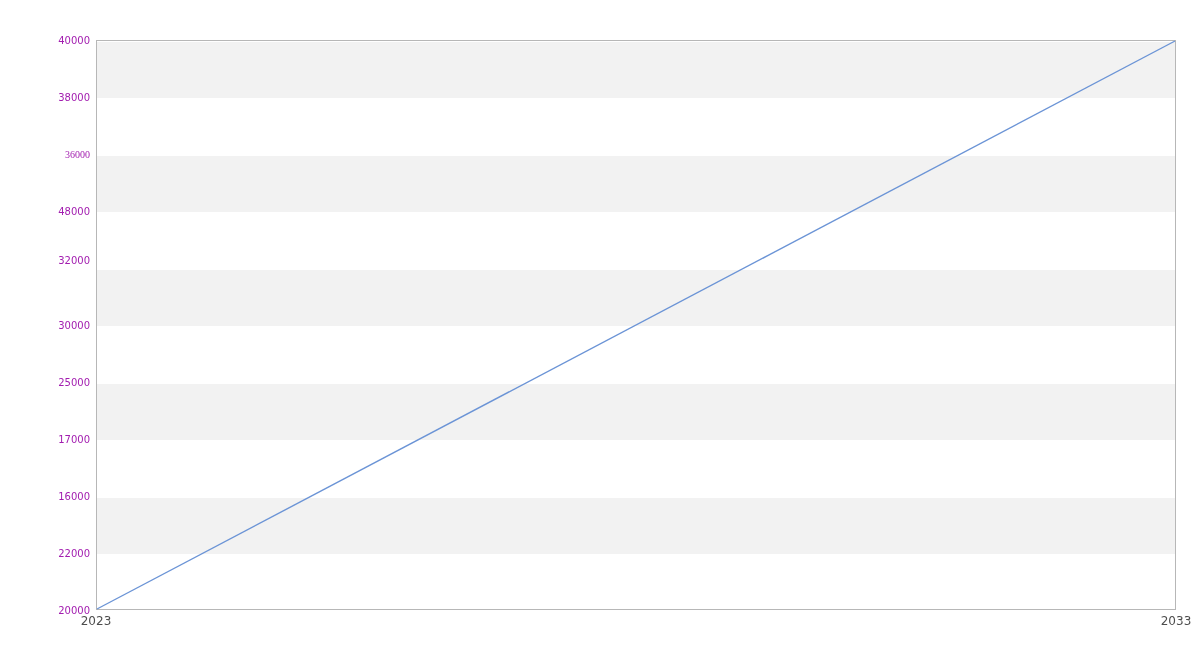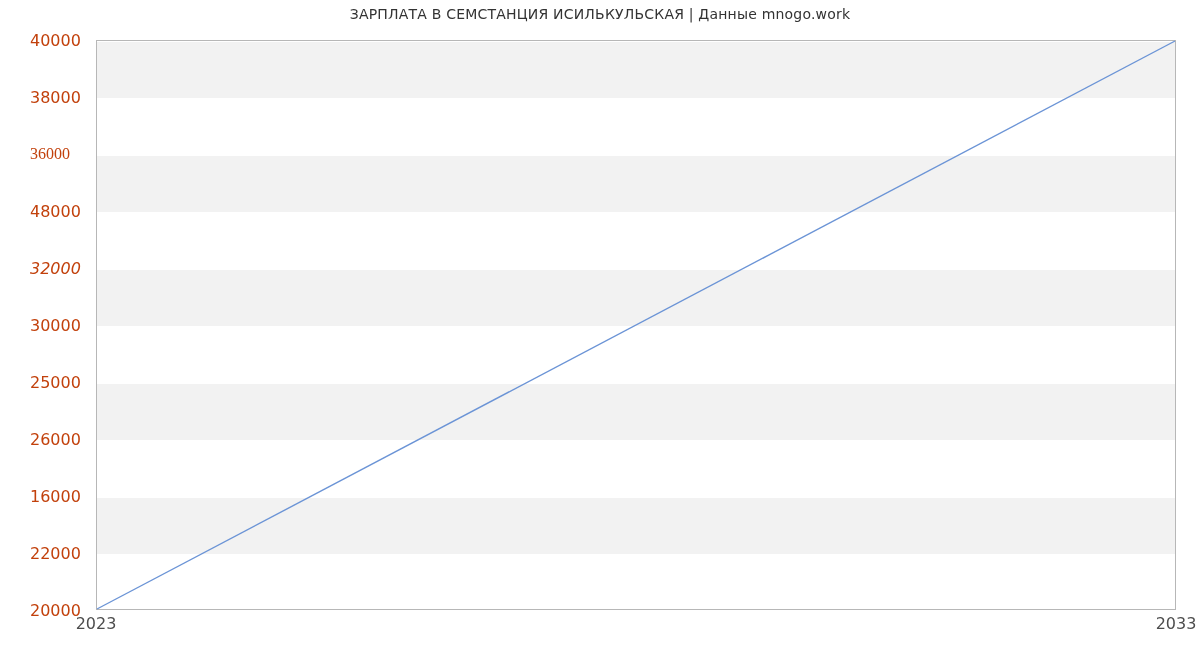--- a/index.html
+++ b/index.html
@@ -45,29 +45,29 @@
     position: absolute;
     left: 0;
     width: 100%;
     height: 1px;
     background: #ffffff;
   }
   .ytick {
     position: absolute;
     right: 1110px; 
     transform: translateY(-50%);
-    font-size: 16px;
-    color: #c2410c;
-    text-align: left;
+    font-size: 10px;
+    color: #a21caf;
+    text-align: right;
     width: 60px;
   }
   .xtick {
     position: absolute;
     top: 614px;
-    font-size: 16px;
+    font-size: 12px;
     color: #4d4d4d;
     transform: translateX(-50%);
   }
   svg.lines {
     position: absolute;
     left: 0;
     top: 0;
     width: 100%;
     height: 100%;
     overflow: visible;
@@ -75,21 +75,20 @@
   .series-line {
     fill: none;
     stroke: #6b94d6;
     stroke-width: 1.4;
   }
 </style>
 </head>
 <body>
 
 <div class="figure">
-  <div class="title">ЗАРПЛАТА В СЕМСТАНЦИЯ ИСИЛЬКУЛЬСКАЯ | Данные mnogo.work</div>
 
   <div class="plot" id="plot">
     <div class="band" style="top: 456px; height: 57px;"></div>
       <div class="band" style="top: 342px; height: 57px;"></div>
       <div class="band" style="top: 228px; height: 57px;"></div>
       <div class="band" style="top: 114px; height: 57px;"></div>
       <div class="band" style="top: 0px; height: 57px;"></div>
       <div class="gridline" style="top: 570px;"></div>
       <div class="gridline" style="top: 513px;"></div>
       <div class="gridline" style="top: 456px;"></div>
@@ -101,23 +100,23 @@
       <div class="gridline" style="top: 114px;"></div>
       <div class="gridline" style="top: 57px;"></div>
       <div class="gridline" style="top: 0px;"></div>
       <svg class="lines" id="svg-layer" preserveAspectRatio="none" viewBox="0 0 1080 570">
         <path d="M0 570 L1080 0" class="series-line" stroke="#6b94d6"></path>
       </svg>
   </div>
 <div class="ytick" style="top: 610px;">20000</div>
     <div class="ytick" style="top: 553px;">22000</div>
     <div class="ytick" style="top: 496px;">16000</div>
-    <div class="ytick" style="top: 439px;">26000</div>
+    <div class="ytick" style="top: 439px;">17000</div>
     <div class="ytick" style="top: 382px;">25000</div>
     <div class="ytick" style="top: 325px;">30000</div>
-    <div class="ytick" style="top: 268px; font-style: italic;">32000</div>
+    <div class="ytick" style="top: 260px;">32000</div>
     <div class="ytick" style="top: 211px;">48000</div>
     <div class="ytick" style="top: 154px; font-family: Liberation Serif, serif;">36000</div>
     <div class="ytick" style="top: 97px;">38000</div>
     <div class="ytick" style="top: 40px;">40000</div>
     <div class="xtick" style="left: 96px;">2023</div>
     <div class="xtick" style="left: 1176px;">2033</div>
   </div>
 
 </body></html>

